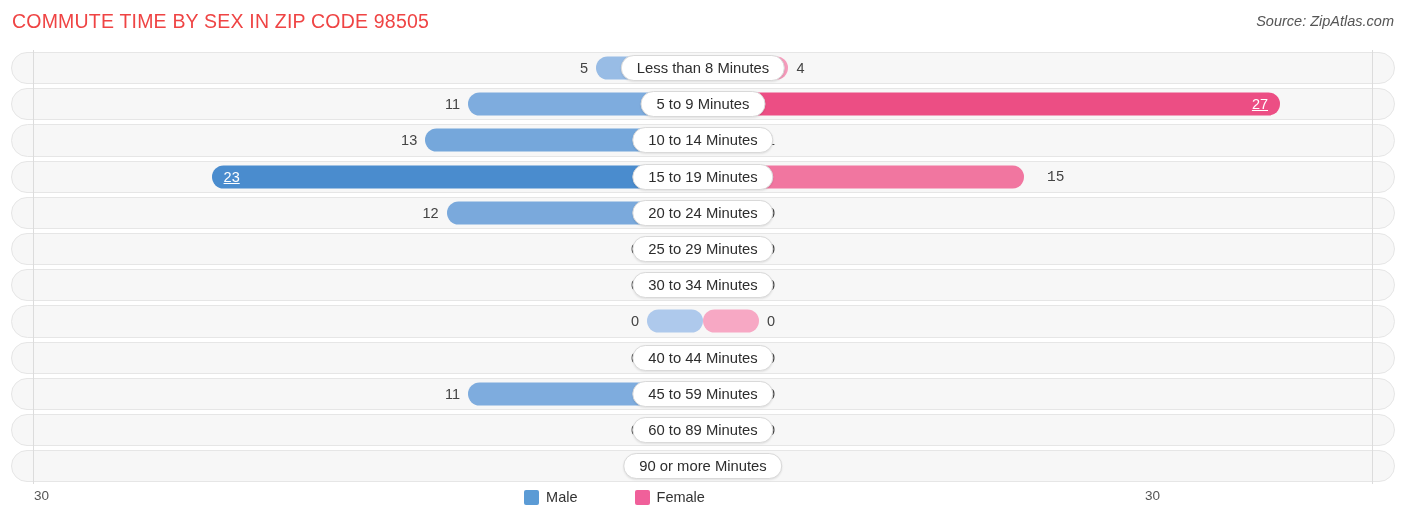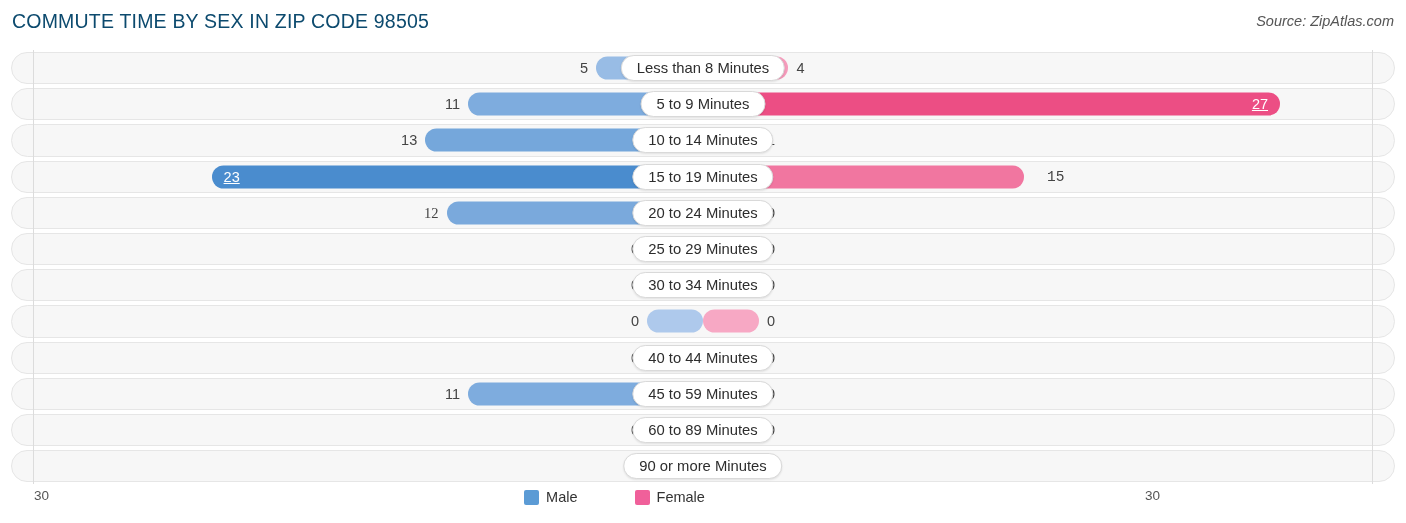--- a/index.html
+++ b/index.html
@@ -7,21 +7,21 @@
     margin: 0; padding: 0;
     width: 1406px; height: 523px;
     background: #ffffff;
     font-family: "Liberation Sans", sans-serif;
     overflow: hidden;
   }
   .page { position: relative; width: 1406px; height: 523px; background: #fff; }
 
   .title {
     position: absolute; left: 12px; top: 10px;
-    font-size: 19.5px; color: #0c4a6e; letter-spacing: .2px;
+    font-size: 19.5px; color: #ef4444; letter-spacing: .2px;
     white-space: nowrap;
   }
   .source {
     position: absolute; right: 12px; top: 13px;
     font-size: 14.5px; color: #555; font-style: italic; white-space: nowrap;
   }
 
   .chart { position: absolute; left: 0; top: 50px; width: 1406px; height: 432px; }
 
   .row {
@@ -126,21 +126,21 @@
         <div class="val inside" style="left: 223.567px;">23</div>
         <div class="bar female" style="left: 703px; width: 320.5px; background: rgb(241, 118, 160);"></div>
         <div class="val" style="left: 1047px; font-family: Liberation Mono, monospace;">15</div>
         <div class="pill">15 to 19 Minutes</div>
       </div>
       <div class="row">
         <div class="track"></div>
         <div class="axisline left"></div>
         <div class="axisline right"></div>
         <div class="bar male" style="left: 446.6px; width: 256.4px; background: rgb(122, 169, 220);"></div>
-        <div class="val" style="right: 967.4px; font-family: Liberation Serif, serif;">12</div>
+        <div class="val" style="right: 967.4px;">12</div>
         <div class="bar female cap" style="left: 703px; width: 56px; background: rgb(247, 168, 196);"></div>
         <div class="val" style="left: 767px;">0</div>
         <div class="pill">20 to 24 Minutes</div>
       </div>
       <div class="row">
         <div class="track"></div>
         <div class="axisline left"></div>
         <div class="axisline right"></div>
         <div class="bar male cap" style="left: 647px; width: 56px; background: rgb(174, 201, 236);"></div>
         <div class="val" style="right: 767px;">0</div>

